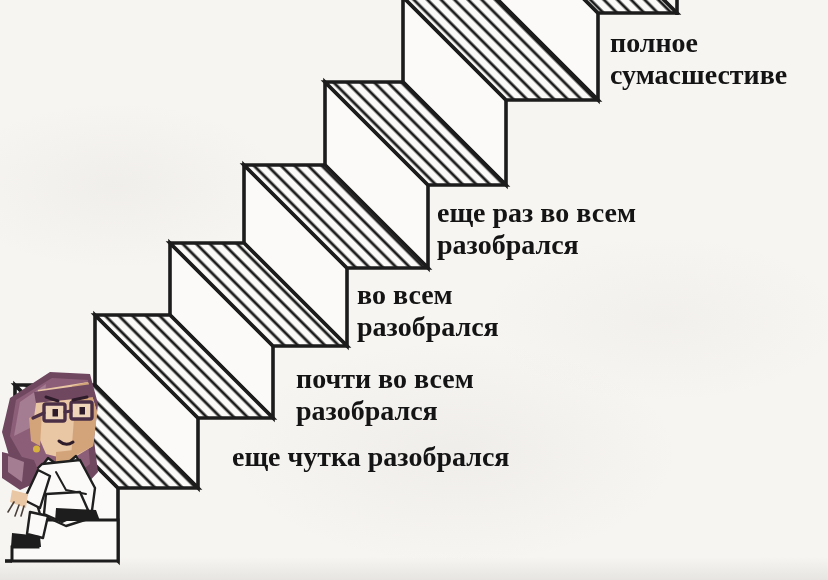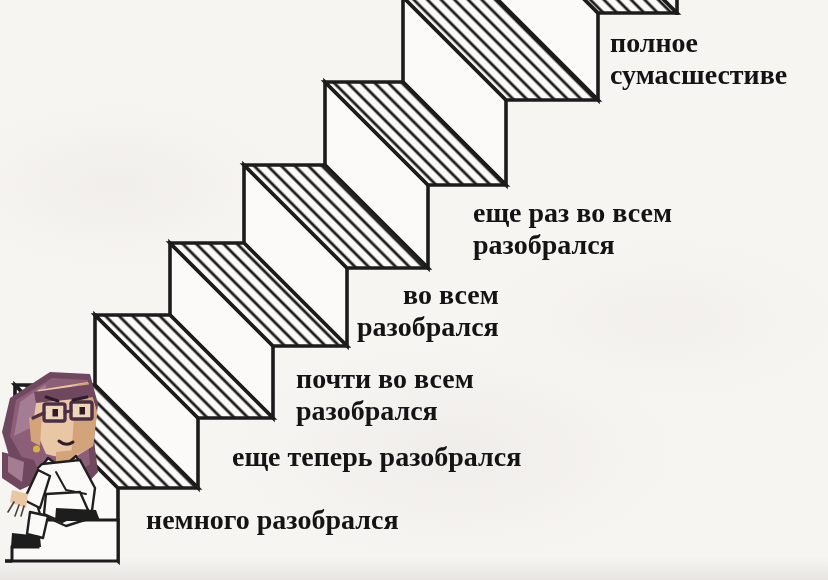--- a/index.html
+++ b/index.html
@@ -39,22 +39,22 @@
     position:absolute;
     font-family:"Liberation Serif","DejaVu Serif",serif;
     font-weight:700;
     font-size:28px;
     line-height:32px;
     color:var(--text,#141414);
     white-space:pre-line;
   }
   .lab7{left:610px;top:27px;font-family:Liberation Serif, serif;}
   .lab6{left:522px;top:112px;}
-  .lab5{left:437px;top:197px;margin-left:36px;}
-  .lab4{left:357px;top:279px;text-align:right;}
+  .lab5{left:437px;top:197px;}
+  .lab4{left:357px;top:279px;}
   .lab3{left:296px;top:363px;font-family:Liberation Serif, serif;}
   .lab2{left:232px;top:441px;}
   .lab1{left:146px;top:504px;}
 </style>
 </head>
 <body>
 
 <div class="stage">
 
   <svg class="scene" width="828" height="580" viewBox="0 0 828 580">
@@ -131,15 +131,14 @@
   </svg>
 
   <div class="label lab7">полное
 сумасшестиве</div>
   <div class="label lab5">еще раз во всем
 разобрался</div>
   <div class="label lab4">во всем
 разобрался</div>
   <div class="label lab3">почти во всем
 разобрался</div>
-  <div class="label lab2">еще теперь разобрался</div>
-  <div class="label lab1">немного разобрался</div>
+  <div class="label lab2">еще чутка разобрался</div>
 </div>
 
 </body></html>

